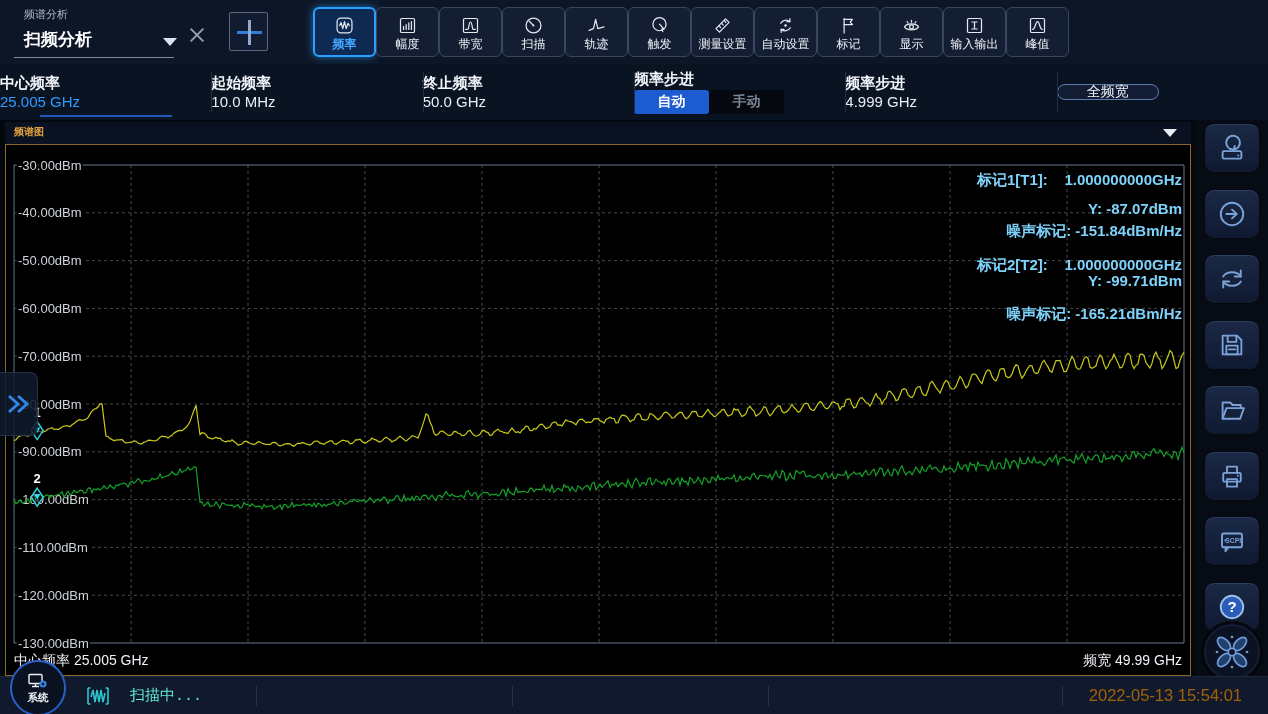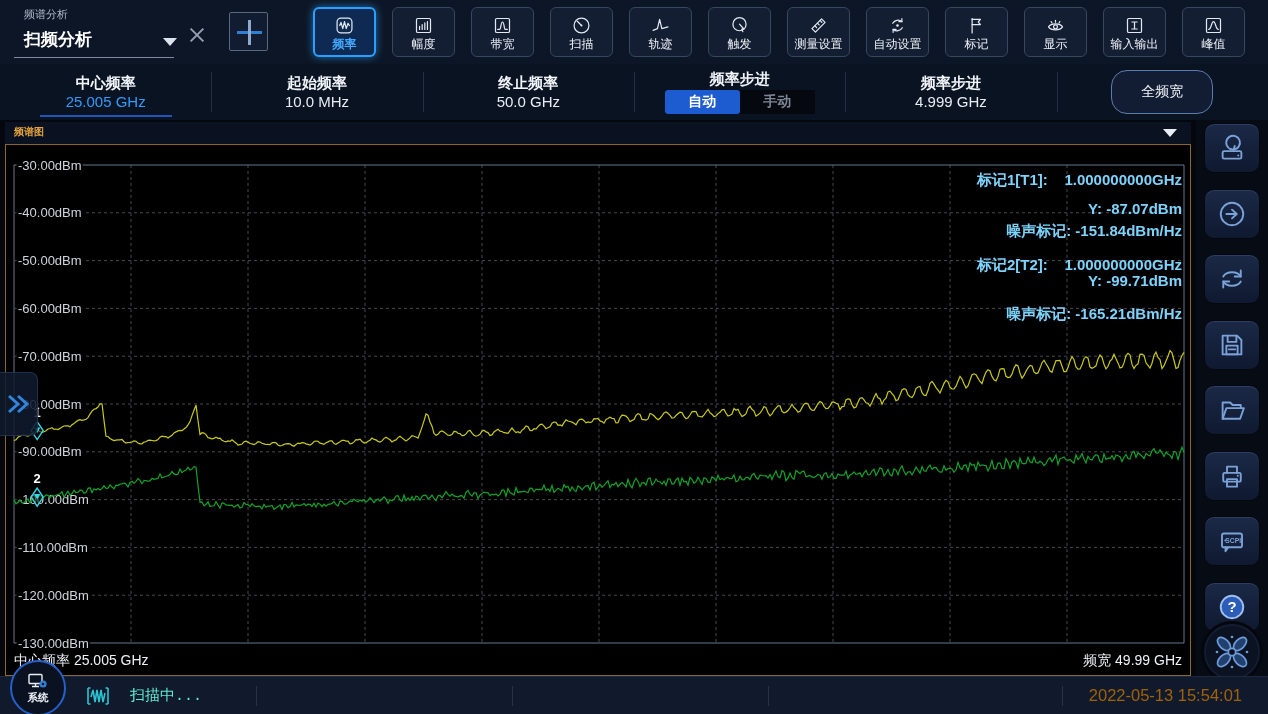--- a/index.html
+++ b/index.html
@@ -16,41 +16,41 @@
              border-left:7px solid transparent;border-right:7px solid transparent;border-top:8px solid #dbe3ee;cursor:pointer;}
   .tab-close{position:absolute;left:186px;top:24px;width:22px;height:22px;cursor:pointer;}
   .tab-close span{position:absolute;left:2px;top:10px;width:18px;height:2px;background:#95a0b2;}
   .tab-close span:first-child{transform:rotate(45deg);}
   .tab-close span:last-child{transform:rotate(-45deg);}
   .tab-add{position:absolute;left:229px;top:12px;width:39px;height:39px;background:#121c30;
            border:1px solid #5a6780;border-radius:2px;cursor:pointer;}
   .tab-add .plus-h{position:absolute;left:7px;top:18px;width:25px;height:3px;background:#2f7fd6;}
   .tab-add .plus-v{position:absolute;left:18px;top:7px;width:3px;height:25px;background:#8fa9d0;}
 
-  .toolbar{position:absolute;left:285px;top:7px;display:flex;gap:16px;padding-left:28px;}
+  .toolbar{position:absolute;left:285px;top:7px;display:flex;gap:0;padding-left:28px;}
   .tbtn{width:63px;height:50px;background:#141e33;border:1px solid #39465f;border-radius:6px;
         display:flex;flex-direction:column;align-items:center;justify-content:center;gap:2px;padding:0;cursor:pointer;}
   .tbtn svg{width:21px;height:21px;color:#e3e9f2;}
   .tbtn .tlabel{font-size:12px;color:#eef2f8;line-height:1;white-space:nowrap;}
   .tbtn.sel{background:#0f2a52;border:2px solid #2b9fff;box-shadow:0 0 8px rgba(43,159,255,.65);}
   .tbtn.sel .tlabel{color:#43a8ff;font-weight:bold;}
 
   
   .settingsrow{position:absolute;left:0;top:64px;width:100%;height:56px;background:#0a1322;display:flex;}
-  .scol{flex:1;position:relative;display:flex;flex-direction:column;align-items:center;justify-content:center;gap:4px;cursor:pointer;}
+  .scol{flex:1;position:relative;display:flex;flex-direction:column;align-items:flex-start;justify-content:center;gap:4px;cursor:pointer;}
   .scol+.scol::before{content:"";position:absolute;left:0;top:8px;bottom:8px;width:1px;background:#242f47;}
   .slabel{font-size:15px;font-weight:bold;color:#f2f5fa;line-height:1;}
   .svalue{font-size:15px;color:#e8edf4;line-height:1;}
   .svalue.hl{color:#2f9bff;}
   .hlbar{position:absolute;bottom:3px;width:132px;height:2px;background:#2056b8;left:50%;transform:translateX(-50%);}
   .toggle{display:flex;width:150px;height:24px;background:#05090f;}
   .topt{flex:1;display:flex;align-items:center;justify-content:center;font-size:14px;font-weight:bold;cursor:pointer;}
   .topt.on{background:#1d5bd0;color:#fff;border-radius:3px;}
   .topt.off{background:#05090f;color:#7d8696;}
-  .pill{width:102px;height:44px;border:1px solid #5b7cae;border-radius:16px;background:#121d33;color:#f2f5fa;
+  .pill{width:102px;height:16px;border:1px solid #5b7cae;border-radius:16px;background:#121d33;color:#f2f5fa;
         font-size:14px;display:flex;align-items:center;justify-content:center;cursor:pointer;
         font-family:"Liberation Sans",sans-serif;}
   .more{font-size:14px;color:#f2f5fa;}
 
   
   .main{position:absolute;left:0;top:120px;right:0;bottom:38px;}
   .chart-panel{position:absolute;left:5px;top:2px;width:1186px;bottom:0;}
   .chart-header{position:absolute;left:0;top:0;width:100%;height:22px;background:#0a1120;}
   .chart-title{position:absolute;left:9px;top:3px;font-size:10px;font-weight:bold;color:#dfa23c;}
   .chart-collapse{position:absolute;right:14px;top:7px;width:0;height:0;cursor:pointer;

